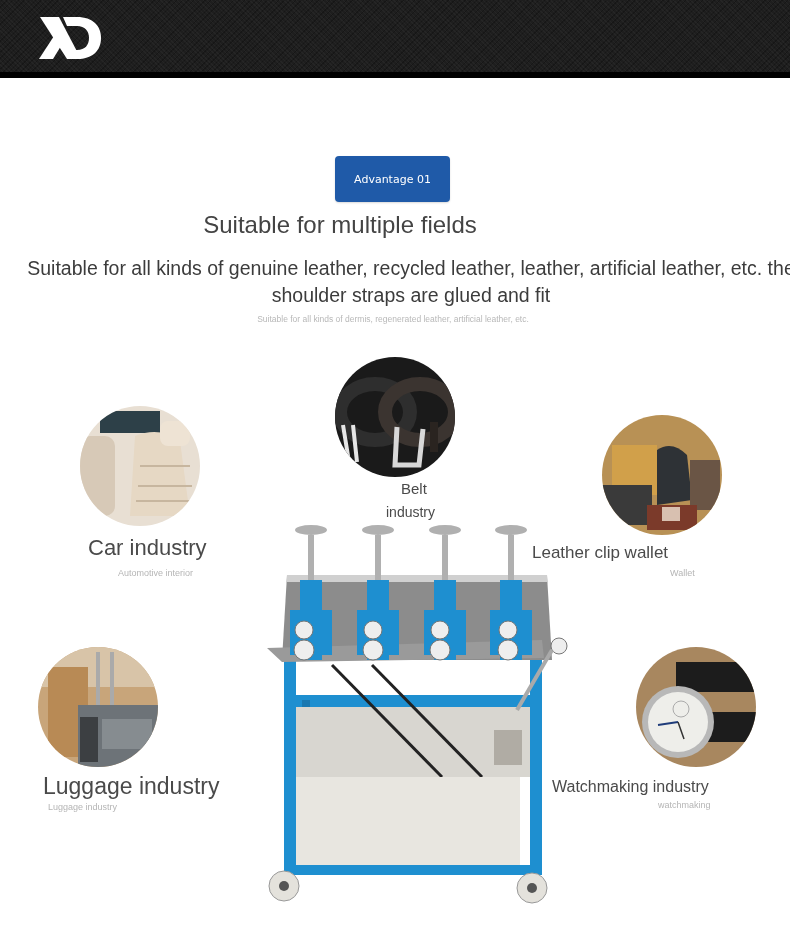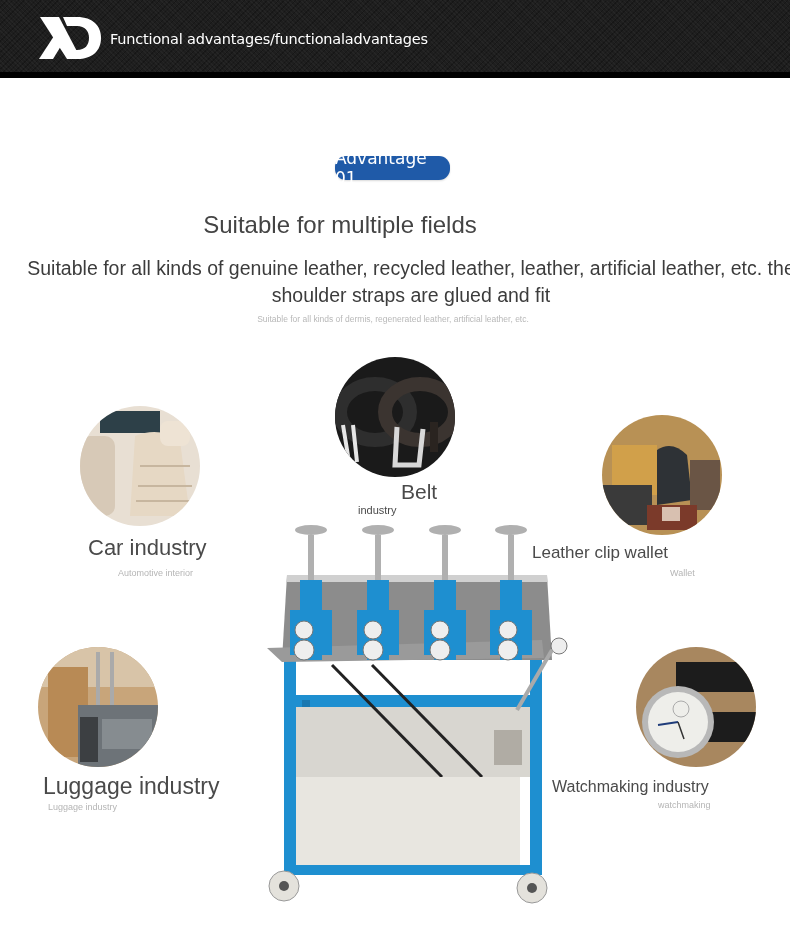--- a/index.html
+++ b/index.html
@@ -16,22 +16,22 @@
     }
     .header .bottom-strip { position: absolute; left: 0; bottom: 0; width: 100%; height: 6px; background: #000; }
     .logo { position: absolute; left: 37px; top: 14px; width: 66px; height: 48px; }
     .header-title {
       position: absolute; left: 110px; top: 31px; font-size: 14.5px; color: #ffffff;
       font-family: "DejaVu Sans", sans-serif; letter-spacing: -0.2px;
     }
 
     
     .badge {
-      position: absolute; left: 335px; top: 156px; width: 115px; height: 24px;
-      background: #1f5aa8; border-radius: 11px; color: #fff; font-size: 17px;
+      position: absolute; left: 335px; top: 156px; width: 115px; height: 46px;
+      background: #1f5aa8; border-radius: 4px; color: #fff; font-size: 11px;
       display: flex; align-items: center; justify-content: center;
       box-shadow: 0 1px 2px rgba(0,0,0,0.15);
     }
 
     .title {
       position: absolute; left: 0; top: 211px; width: 680px; text-align: center;
       font-size: 24px; color: #444; font-family: "Liberation Sans", sans-serif;
     }
     .desc {
       position: absolute; left: 26px; top: 255px; width: 770px; text-align: center;
@@ -58,42 +58,41 @@
 <body>
 
 <div class="header">
   <div class="logo">
     <svg viewBox="0 0 66 48" width="66" height="48">
       <path d="M3 3 L22 3 L44 45 L30 45 Z" fill="#fff"></path>
       <path d="M2 45 L17 22 L24 32 L16 45 Z" fill="#fff"></path>
       <path d="M26 3 L40 3 C56 3 64 12 64 24 C64 37 55 45 40 45 L36 45 L31 36 L40 36 C48 36 52 31 52 24 C52 17 48 12 40 12 L30 12 Z" fill="#fff"></path>
     </svg>
   </div>
-  <div class="header-title">Functional advantages/functionaladvantages</div>
   <div class="bottom-strip"></div>
 </div>
 
 <div class="badge">Advantage 01</div>
 
 <div class="title">Suitable for multiple fields</div>
 <div class="desc">Suitable for all kinds of genuine leather, recycled leather, leather, artificial leather, etc. the shoulder straps are glued and fit</div>
 <div class="subdesc">Suitable for all kinds of dermis, regenerated leather, artificial leather, etc.</div>
 
 <div class="circle" style="left:335px; top:357px;">
   <svg viewBox="0 0 120 120">
     <rect width="120" height="120" fill="#1a1a1a"></rect>
     <ellipse cx="40" cy="55" rx="35" ry="28" fill="none" stroke="#2e2e2e" stroke-width="14"></ellipse>
     <ellipse cx="85" cy="55" rx="35" ry="28" fill="none" stroke="#3b3430" stroke-width="14"></ellipse>
     <path d="M8 68 L14 105 M18 68 L22 105" stroke="#e6e6e6" stroke-width="4" fill="none"></path>
     <path d="M62 70 L60 108 L84 108 L88 72" stroke="#d8d8d8" stroke-width="5" fill="none"></path>
     <rect x="95" y="65" width="8" height="30" fill="#2a2420"></rect>
   </svg>
 </div>
-<div class="label-main" style="left:401px; top:480px; font-size:21px;">Belt</div>
-<div class="label-main" style="left:358px; top:504px; font-size:11px;">industry</div>
+<div class="label-main" style="left:401px; top:480px; font-size:15px;">Belt</div>
+<div class="label-main" style="left:386px; top:504px; font-size:14px;">industry</div>
 
 <div class="circle" style="left:80px; top:406px;">
   <svg viewBox="0 0 120 120">
     <rect width="120" height="120" fill="#e8dfd3"></rect>
     <rect x="20" y="5" width="60" height="22" fill="#2d4048"></rect>
     <rect x="0" y="30" width="35" height="80" rx="10" fill="#d7c9b7"></rect>
     <path d="M55 30 Q80 20 100 35 L110 110 L50 110 Z" fill="#e6d8c4"></path>
     <path d="M60 60 L110 60 M58 80 L112 80 M56 95 L112 95" stroke="#c7b69f" stroke-width="2"></path>
     <rect x="80" y="15" width="30" height="25" rx="8" fill="#eee3d4"></rect>
   </svg>

